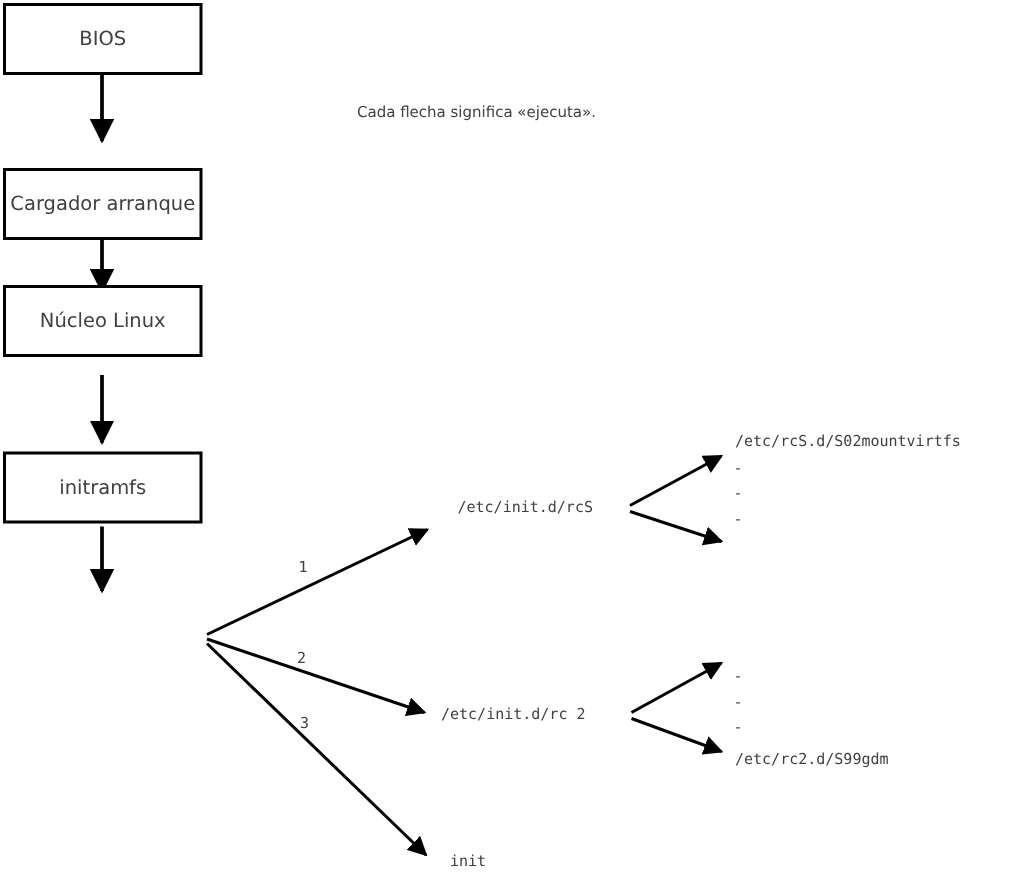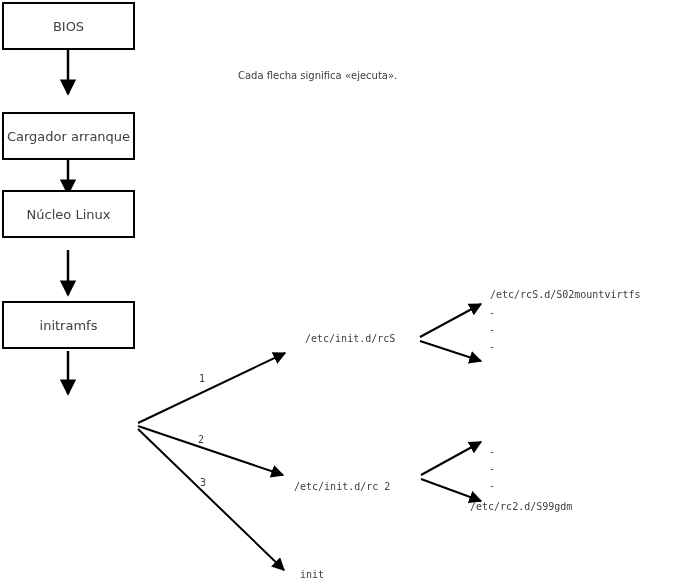--- a/index.html
+++ b/index.html
@@ -64,21 +64,21 @@
   <div class="t mono" style="left:199px;top:372px">1</div>
   <div class="t mono" style="left:198px;top:433px">2</div>
   <div class="t mono" style="left:200px;top:476px">3</div>
 
   <div class="t mono" style="left:305px;top:332px">/etc/init.d/rcS</div>
   <div class="t mono" style="left:490px;top:288px">/etc/rcS.d/S02mountvirtfs</div>
   <div class="t mono" style="left:489px;top:306px">-</div>
   <div class="t mono" style="left:489px;top:323px">-</div>
   <div class="t mono" style="left:489px;top:340px">-</div>
 
-  <div class="t mono" style="left:294px;top:480px">/etc/init.d/rc 2</div>
+  <div class="t mono" style="left:294px;top:470px">/etc/init.d/rc 2</div>
   <div class="t mono" style="left:489px;top:445px">-</div>
   <div class="t mono" style="left:489px;top:462px">-</div>
   <div class="t mono" style="left:489px;top:479px">-</div>
-  <div class="t mono" style="left:470px;top:500px">/etc/rc2.d/S99gdm</div>
+  <div class="t mono" style="left:490px;top:500px">/etc/rc2.d/S99gdm</div>
 
   <div class="t mono" style="left:300px;top:568px">init</div>
 
 </div>
 
 </body></html>

